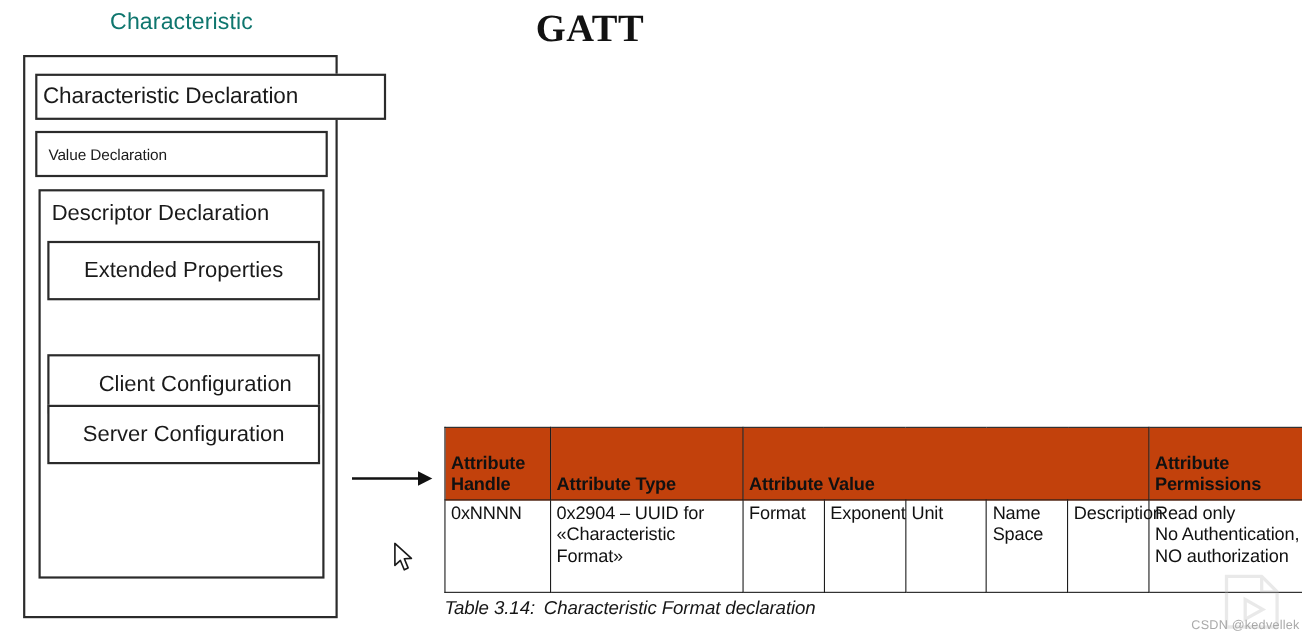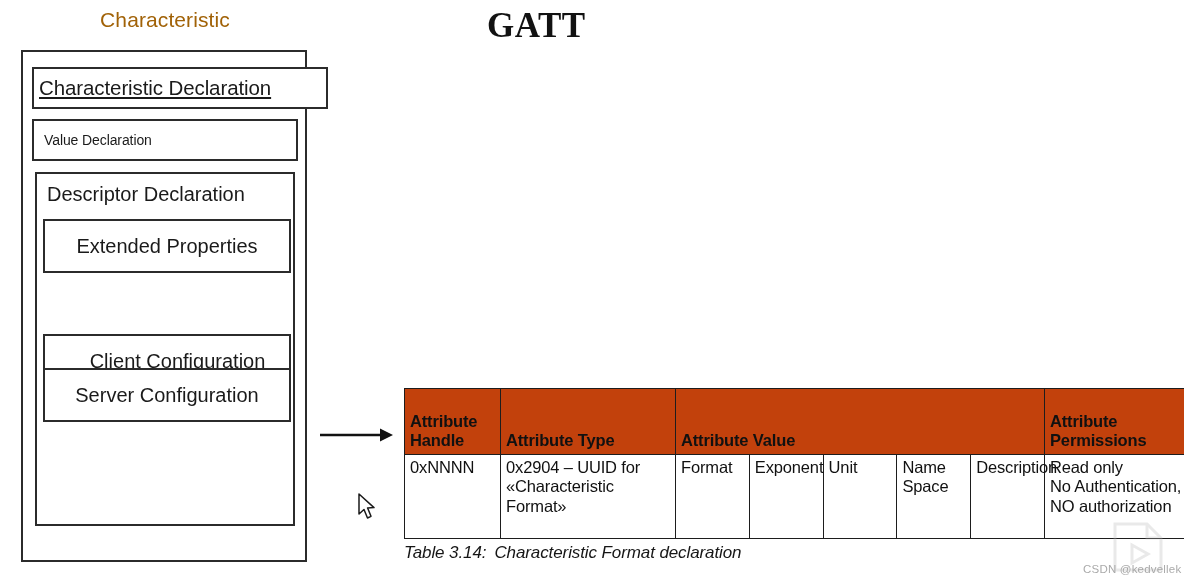--- a/index.html
+++ b/index.html
@@ -22,21 +22,21 @@
     position: absolute;
     left: 0; top: 0;
     width: 330px; height: 585px;
   }
   #diagram-title {
     position: absolute;
     left: 20px; top: 8px;
     width: 290px;
     text-align: center;
     font-size: 21px;
-    color: #a16207;
+    color: #0f766e;
     letter-spacing: .1px;
   }
   #characteristic-outer {
     position: absolute;
     left: 21px; top: 50px;
     width: 286px; height: 512px;
     border: 2px solid #2b2b2b;
     background: #ffffff;
     box-sizing: border-box;
   }
@@ -47,24 +47,23 @@
     box-sizing: border-box;
     font-size: 14px;
     color: #1a1a1a;
     display: flex;
     align-items: center;
     padding-left: 10px;
     white-space: nowrap;
     letter-spacing: -.1px;
   }
   #box-characteristic-declaration {
-    left: 9px; top: 15px; width: 296px; height: 42px;
+    left: 9px; top: 15px; width: 319px; height: 42px;
     padding-left: 5px;
     font-size: 20.5px;
-    text-decoration: underline;
   }
   #box-value-declaration {
     left: 9px; top: 67px; width: 266px; height: 42px;
   }
   #box-descriptor-declaration {
     position: absolute;
     left: 12px; top: 120px;
     width: 260px; height: 354px;
     border: 2px solid #2b2b2b;
     background: #ffffff;
@@ -204,21 +203,21 @@
 
     <div class="decl-box" id="box-value-declaration">Value Declaration</div>
 
     <div id="box-descriptor-declaration">
 
       <div id="descriptor-label">Descriptor Declaration</div>
 
       <div class="descriptor-child" style="top:45px;">Extended Properties</div>
 
 
-      <div class="descriptor-child" style="top:160px;padding-left:21px;">Client Configuration</div>
+      <div class="descriptor-child" style="top:148px;padding-left:21px;">Client Configuration</div>
 
       <div class="descriptor-child" style="top:194px;">Server Configuration</div>
 
 
     </div>
   </div>
 </div>
 
 <svg id="flow-arrow" viewBox="0 0 76 22">
   <line x1="2" y1="11" x2="62" y2="11" stroke="#111" stroke-width="2.4"></line>

